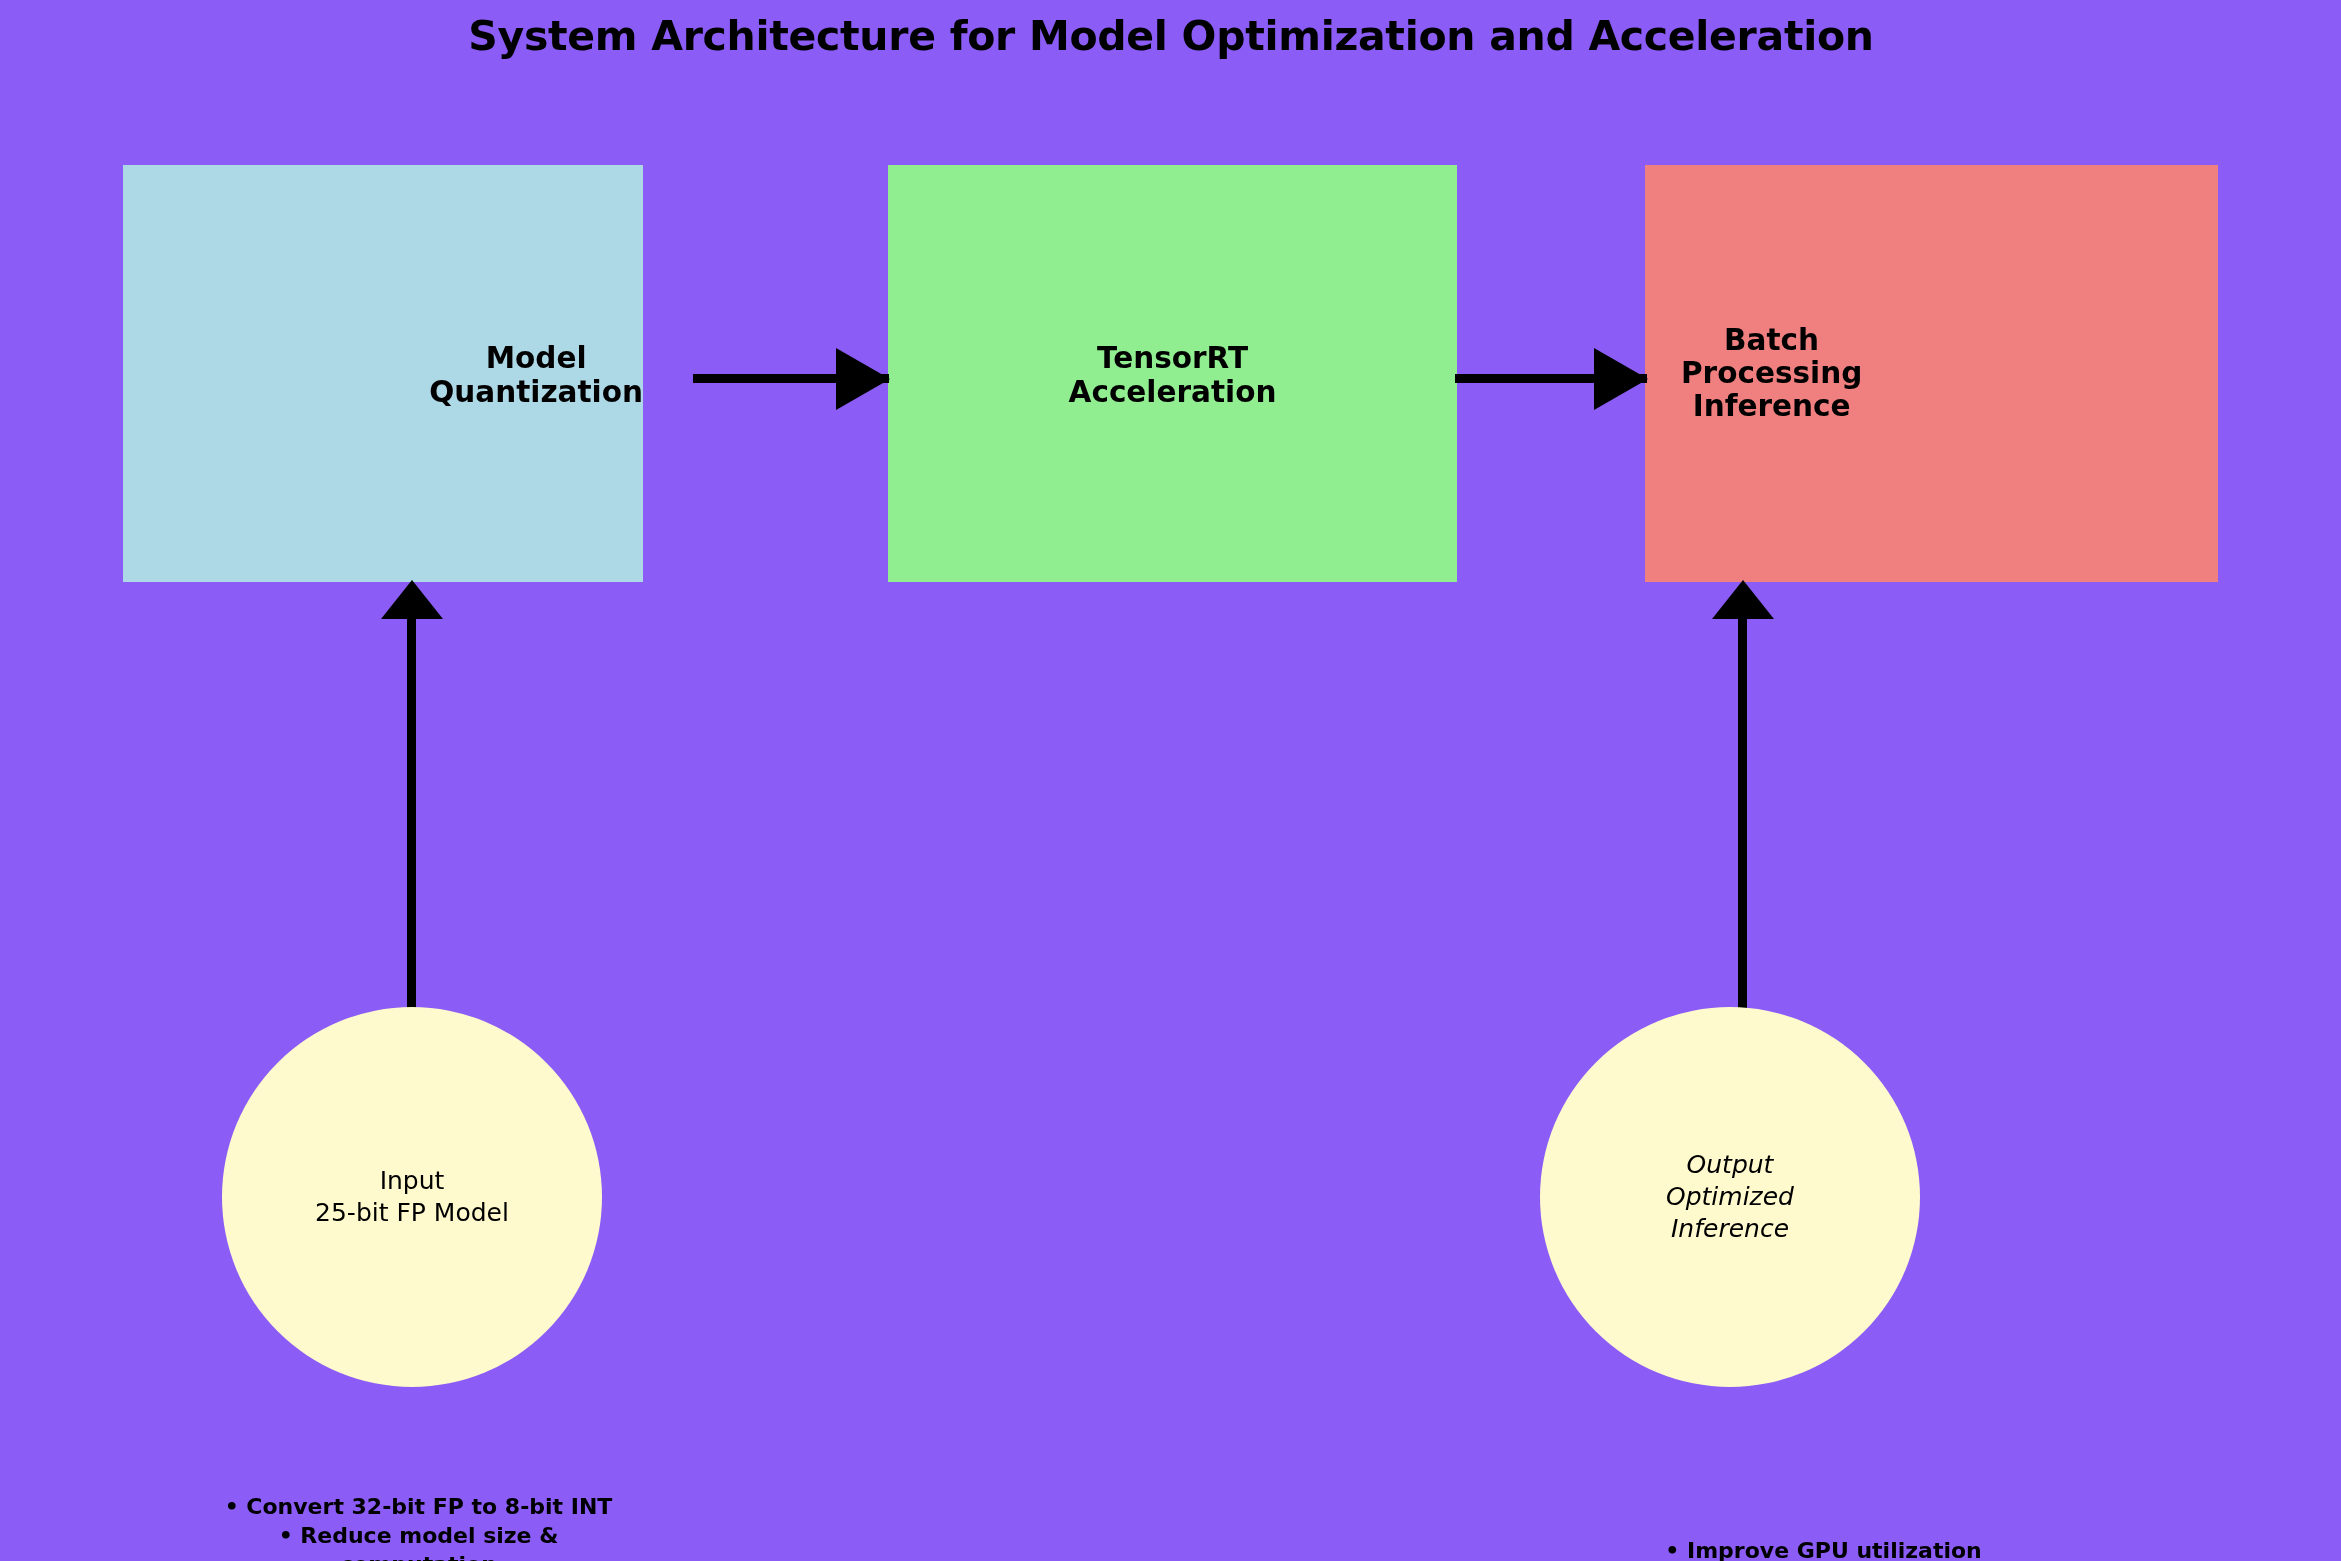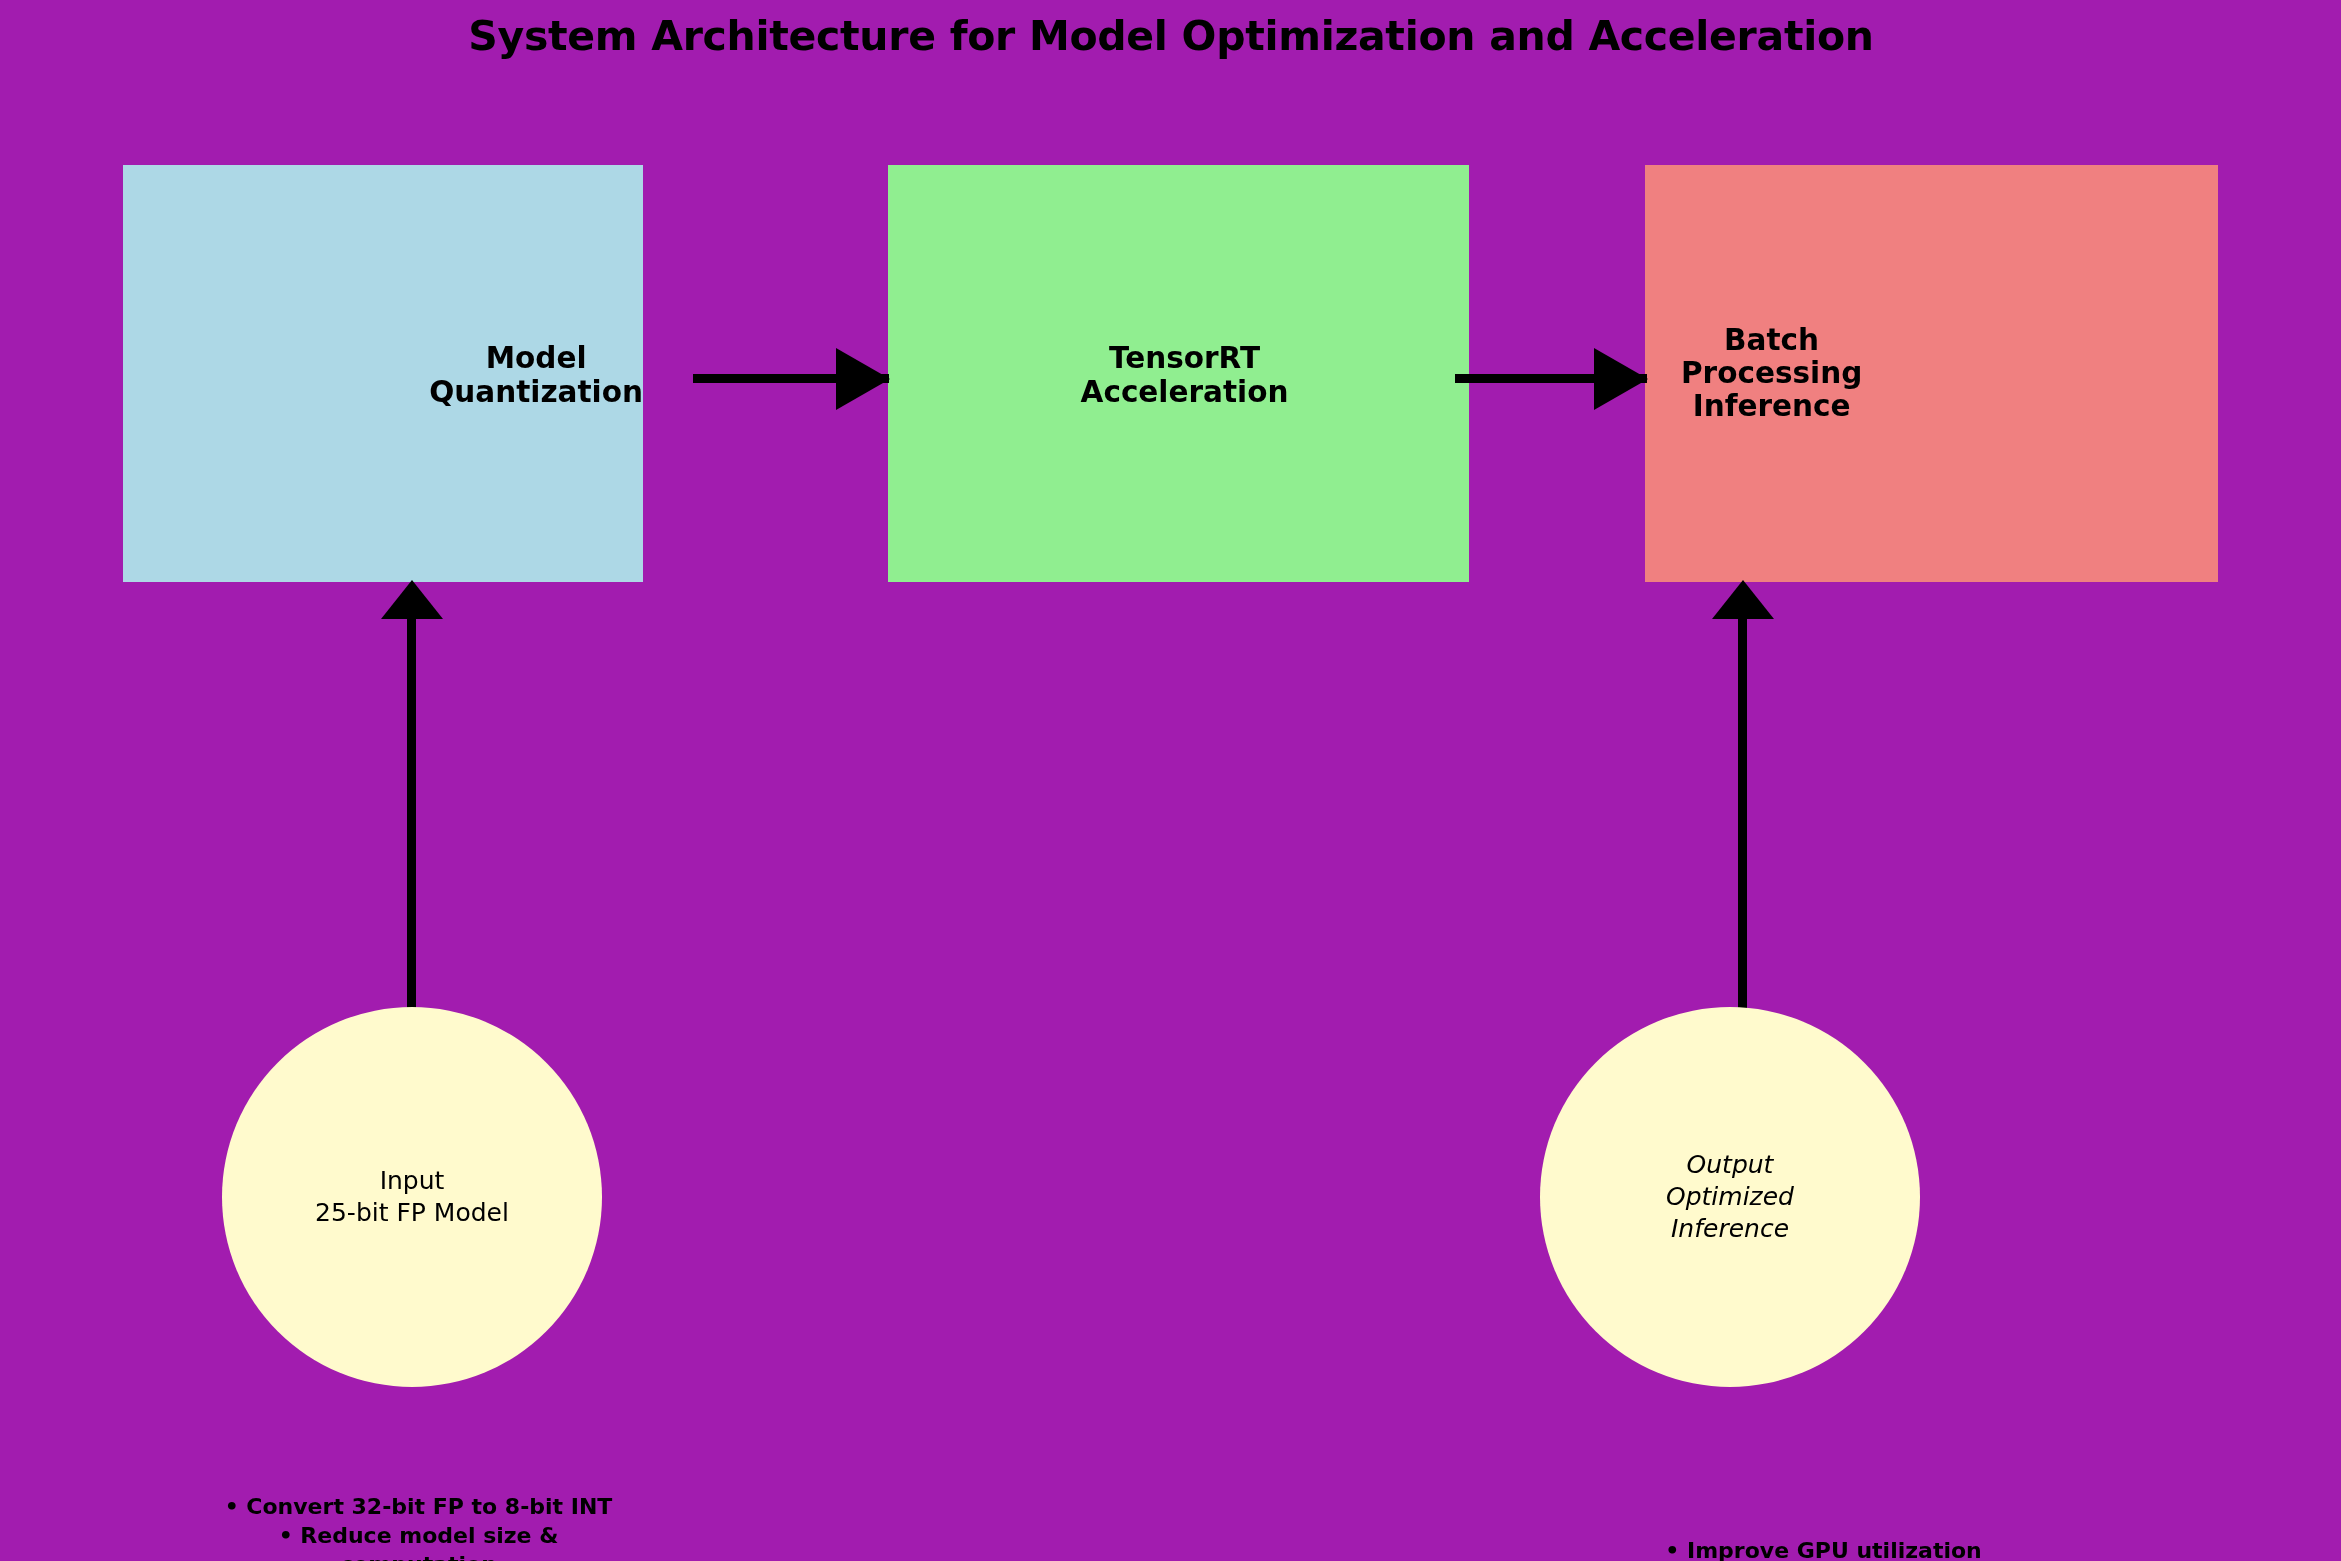--- a/index.html
+++ b/index.html
@@ -44,21 +44,21 @@
     font-family: "DejaVu Sans", sans-serif;
     font-weight: bold;
     font-size: 29.5px;
     line-height: 1.12;
     color: #000000;
     text-align: center;
     white-space: pre-line;
     transform: translateY(2px);
   }
   #box-quantization { left: 123px;  width: 520px; justify-content: flex-end; }
-  #box-tensorrt     { left: 888px; width: 569px; padding-left: 12px; }
+  #box-tensorrt     { left: 888px; width: 569px; }
   #box-batch        { left: 1645px; width: 573px; text-decoration: underline; }
   
   #box-batch .stage-label {
     position: absolute;
     left: -14.4px;
     top: 50%;
     transform: translateY(-50%);
     width: 282px;
   }
 
@@ -145,21 +145,21 @@
     color: #000000;
     white-space: pre-line;
   }
   #detail-quantization { left: 215px;  width: 407px; }
   #detail-tensorrt     { left: 984px; width: 407px; }
   #detail-batch        { left: 1620px; width: 407px; margin-top: 44px; }
 </style>
 </head>
 <body style="background: rgb(255, 255, 255);">
 
-<div id="canvas" style="background: #a21caf;">
+<div id="canvas" style="background: #8b5cf6;">
 
   <div class="title">System Architecture for Model Optimization and Acceleration</div>
 
   <div class="stage-box" id="box-quantization" style="background-color: rgb(173, 216, 230);">
     <div class="stage-label">Model
 Quantization</div>
   </div>
 
   <div class="stage-box" id="box-tensorrt" style="background-color: rgb(144, 238, 144);">
     <div class="stage-label">TensorRT

